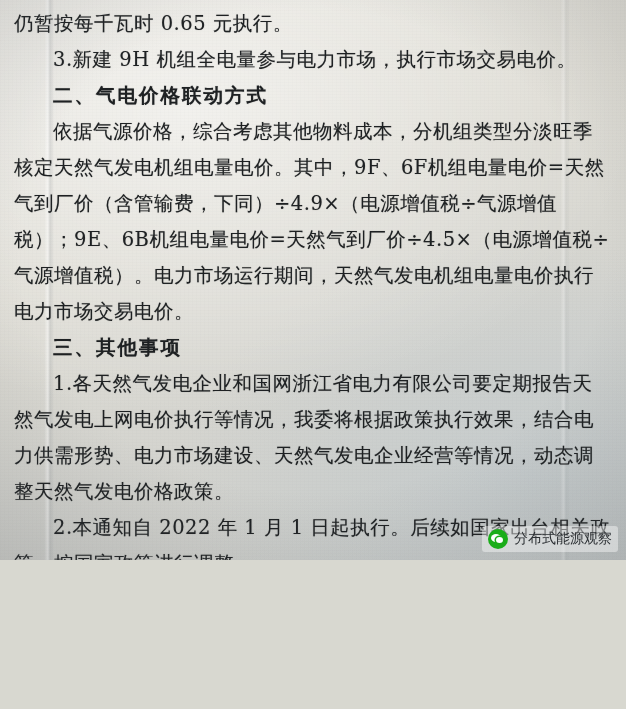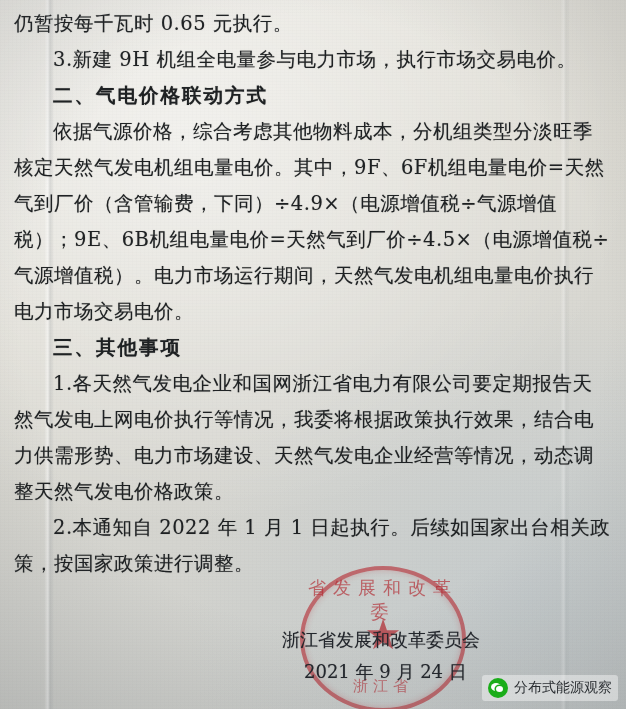--- a/index.html
+++ b/index.html
@@ -3,21 +3,21 @@
 <meta charset="utf-8">
 <style>
   html, body {
     margin: 0;
     padding: 0;
     background: #d8d8d0;
   }
   #page {
     position: relative;
     width: 626px;
-    height: 709px;
+    height: 560px;
     overflow: hidden;
     background: #5eead4;
     font-family: "DejaVu Serif", "Liberation Serif", serif;
   }
   
   #paper {
     position: absolute;
     inset: 0;
     background:
       radial-gradient(ellipse 120% 90% at 30% 20%, rgba(255,255,255,0.55), rgba(255,255,255,0) 60%),

